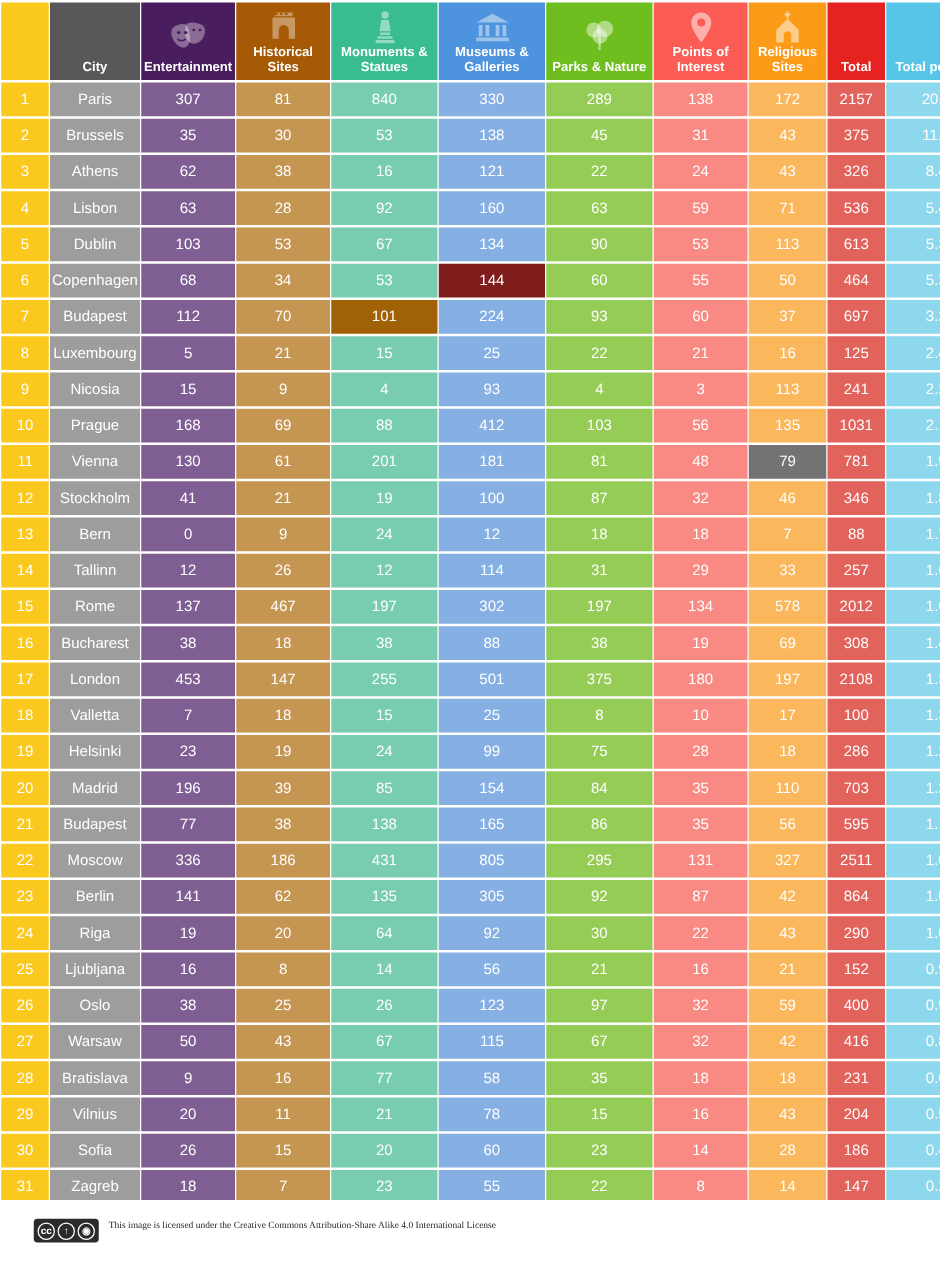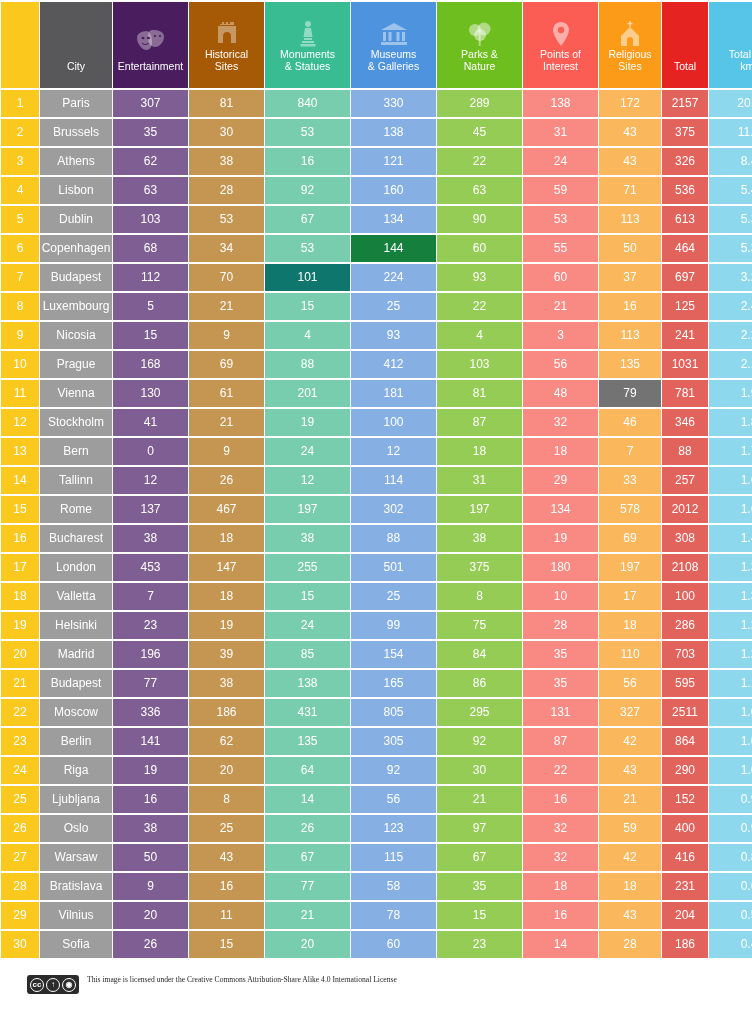--- a/index.html
+++ b/index.html
@@ -13,25 +13,25 @@
   #page { position: relative; width: 752px; height: 1024px; overflow: hidden; background: #fff; }
 
   table.grid {
     border-collapse: separate;
     border-spacing: 1px 2px;
     width: 752px;
     table-layout: fixed;
     margin: 0;
   }
   table.grid tr.header-row th {
-    padding: 12px;
+    padding: 0;
     vertical-align: bottom;
     color: #ffffff;
     font-size: 10.5px;
-    font-weight: normal;
+    font-weight: bold;
     line-height: 12px;
     height: 62px;
     position: relative;
   }
   .th-inner {
     display: flex;
     flex-direction: column;
     justify-content: flex-end;
     align-items: center;
     height: 62px;
@@ -375,33 +375,33 @@
           <td class="val" style="background: rgb(251, 183, 91);">113</td>
           <td class="val" style="background: rgb(226, 98, 92);">613</td>
           <td class="val" style="background: rgb(142, 216, 238);">5.3</td>
         </tr>
         <tr>
           <td class="rank" style="background: rgb(251, 201, 30);">6</td>
           <td class="city" style="background: rgb(157, 157, 157);">Copenhagen</td>
           <td class="val" style="background: rgb(127, 95, 147);">68</td>
           <td class="val" style="background: rgb(197, 150, 82);">34</td>
           <td class="val" style="background: rgb(121, 205, 175);">53</td>
-          <td class="val" style="background: #15803d;">144</td>
+          <td class="val" style="background: #7f1d1d;">144</td>
           <td class="val" style="background: rgb(149, 204, 85);">60</td>
           <td class="val" style="background: rgb(249, 138, 131);">55</td>
           <td class="val" style="background: rgb(251, 183, 91);">50</td>
           <td class="val" style="background: rgb(226, 98, 92);">464</td>
           <td class="val" style="background: rgb(142, 216, 238);">5.3</td>
         </tr>
         <tr>
           <td class="rank" style="background: rgb(251, 201, 30);">7</td>
           <td class="city" style="background: rgb(157, 157, 157);">Budapest</td>
           <td class="val" style="background: rgb(127, 95, 147);">112</td>
           <td class="val" style="background: rgb(197, 150, 82);">70</td>
-          <td class="val" style="background: #0f766e; margin-left: 24px;">101</td>
+          <td class="val" style="background: #a16207; margin-left: 24px;">101</td>
           <td class="val" style="background: rgb(134, 176, 228);">224</td>
           <td class="val" style="background: rgb(149, 204, 85);">93</td>
           <td class="val" style="background: rgb(249, 138, 131);">60</td>
           <td class="val" style="background: rgb(251, 183, 91);">37</td>
           <td class="val" style="background: rgb(226, 98, 92);">697</td>
           <td class="val" style="background: rgb(142, 216, 238);">3.2</td>
         </tr>
         <tr>
           <td class="rank" style="background: rgb(251, 201, 30);">8</td>
           <td class="city" style="background: rgb(157, 157, 157);">Luxembourg</td>

